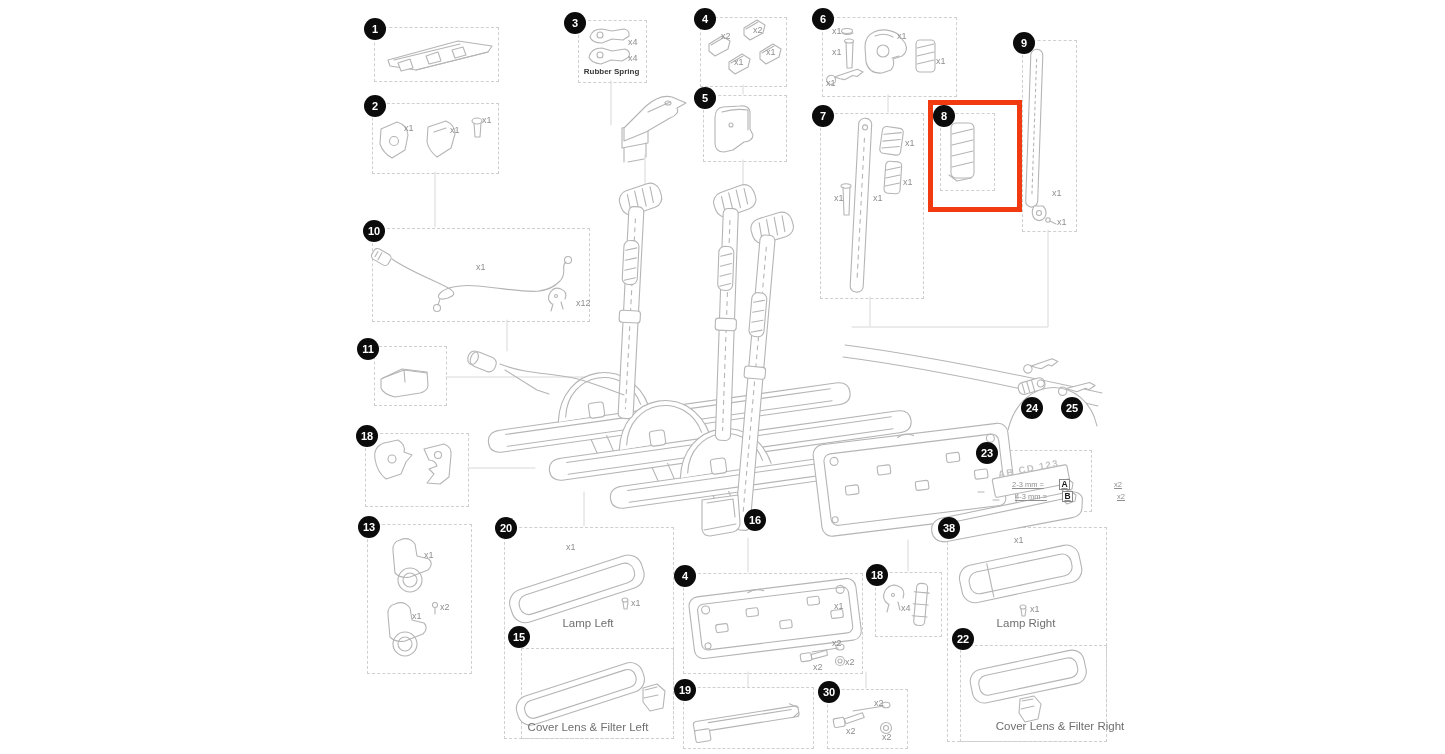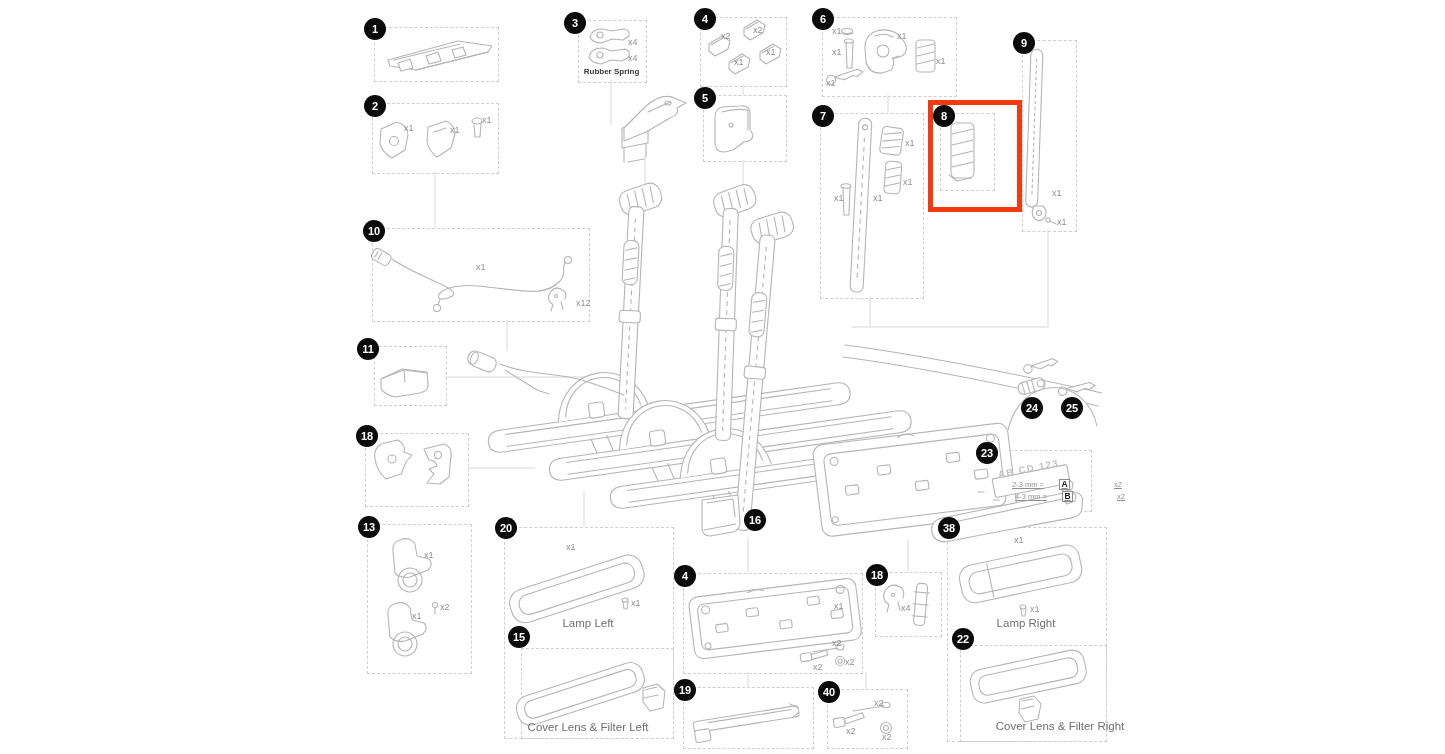--- a/index.html
+++ b/index.html
@@ -435,21 +435,21 @@
   <div class="callout" style="left:363px;top:220px">10</div>
   <div class="callout" style="left:357px;top:338px">11</div>
   <div class="callout" style="left:356px;top:425px">18</div>
   <div class="callout" style="left:358px;top:516px">13</div>
   <div class="callout" style="left:495px;top:517px">20</div>
   <div class="callout" style="left:508px;top:626px">15</div>
   <div class="callout" style="left:744px;top:509px">16</div>
   <div class="callout" style="left:674px;top:565px">4</div>
   <div class="callout" style="left:866px;top:564px">18</div>
   <div class="callout" style="left:674px;top:679px">19</div>
-  <div class="callout" style="left:818px;top:681px">40</div>
+  <div class="callout" style="left:818px;top:681px">30</div>
   <div class="callout" style="left:938px;top:517px">38</div>
   <div class="callout" style="left:952px;top:628px">22</div>
   <div class="callout" style="left:976px;top:442px">23</div>
   <div class="callout" style="left:1021px;top:397px">24</div>
   <div class="callout" style="left:1061px;top:397px">25</div>
 
   <span class="qty" style="left:404px;top:123px">x1</span>
   <span class="qty" style="left:450px;top:125px">x1</span>
   <span class="qty" style="left:482px;top:115px">x1</span>
   <span class="qty" style="left:628px;top:37px">x4</span>

